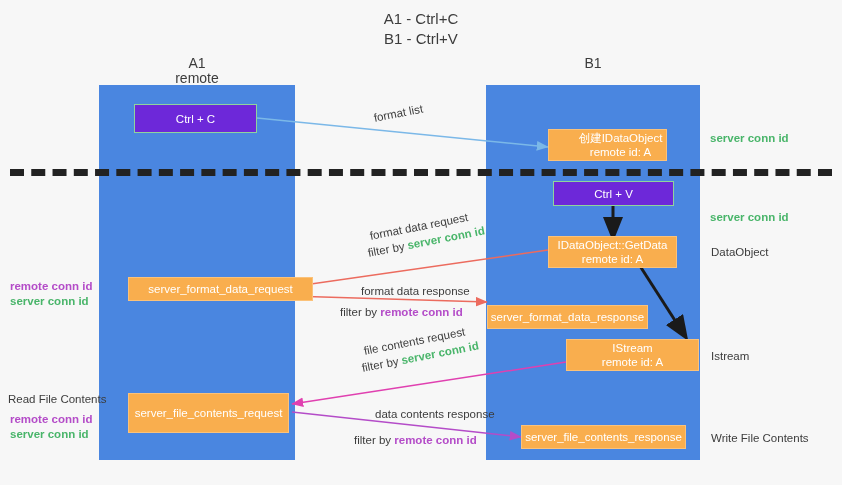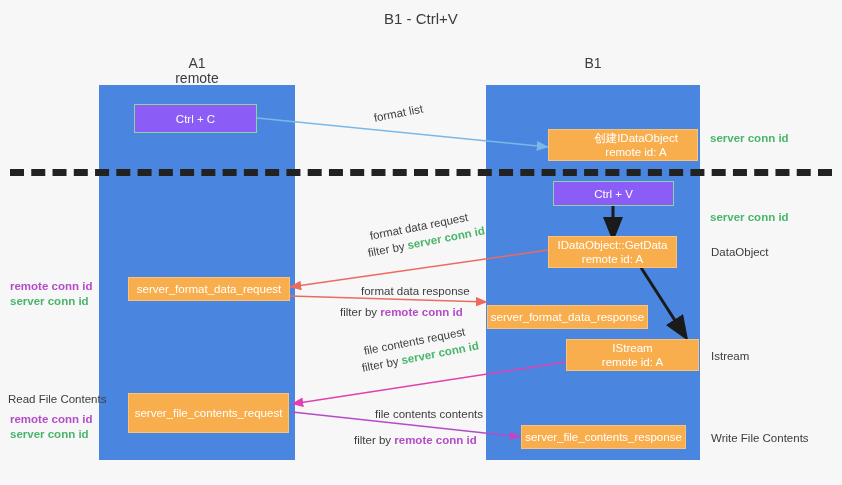--- a/index.html
+++ b/index.html
@@ -48,21 +48,21 @@
     display: flex;
     flex-direction: column;
     align-items: center;
     justify-content: center;
     color: #ffffff;
     font-size: 11.5px;
     line-height: 14px;
     text-align: center;
     border: 1px solid rgba(255,255,255,0.55);
   }
-  .box.green { background: #8b5cf6; border-color: #8fd49c; }
+  .box.green { background: #6d28d9; border-color: #8fd49c; }
   .box.orange { background: #f9ae4e; border-color: #fbc27a; }
 
   .side-label {
     position: absolute;
     font-size: 11.5px;
     line-height: 15px;
     color: #3c3c3c;
     white-space: nowrap;
   }
 
@@ -91,20 +91,21 @@
     width: 822px; height: 0;
     border-top: 7px dashed #222222;
   }
 </style>
 </head>
 <body>
 
 <div id="stage">
 
   <div class="title">
+    <div>A1 - Ctrl+C</div>
     <div>B1 - Ctrl+V</div>
   </div>
 
   <div class="lane-head lane-head-a">
     <div>A1</div>
     <div>remote</div>
   </div>
   <div class="lane-head lane-head-b">
     <div>B1</div>
   </div>
@@ -145,40 +146,40 @@
 
     <line x1="292" y1="412" x2="521" y2="437" stroke="#b44cc8" stroke-width="1.5" marker-end="url(#ah-purple)"></line>
   </svg>
 
   <div class="divider"></div>
 
   <div class="box green" style="left:134px; top:104px; width:123px; height:29px;">
     <span>Ctrl + C</span>
   </div>
 
-  <div class="box orange" style="left:548px; top:129px; width:150px; height:32px;padding-left:26px;">
+  <div class="box orange" style="left:548px; top:129px; width:119px; height:32px;padding-left:26px;">
     <span>创建IDataObject</span>
     <span>remote id: A</span>
   </div>
 
   <div class="box green" style="left:553px; top:181px; width:121px; height:25px;">
     <span>Ctrl + V</span>
   </div>
 
   <div class="box orange" style="left:548px; top:236px; width:129px; height:32px;">
     <span>IDataObject::GetData</span>
     <span>remote id: A</span>
   </div>
 
   <div class="box orange" style="left:566px; top:339px; width:133px; height:32px;">
     <span>IStream</span>
     <span>remote id: A</span>
   </div>
 
-  <div class="box orange" style="left:128px; top:277px; width:162px; height:24px;">
+  <div class="box orange" style="left:128px; top:277px; width:185px; height:24px;">
     <span>server_format_data_request</span>
   </div>
 
   <div class="box orange" style="left:487px; top:290px; width:161px; height:24px;margin-top:15px;">
     <span>server_format_data_response</span>
   </div>
 
   <div class="box orange" style="left:128px; top:393px; width:161px; height:40px;">
     <span>server_file_contents_request</span>
   </div>
@@ -206,21 +207,21 @@
   </div>
 
   <div class="arrow-label rot-up" style="left:364px; top:344px;">
     <span>file contents request</span>
   </div>
   <div class="arrow-label rot-up" style="left:362px; top:361px;">
     <span class="c-plain">filter by </span><span class="c-green">server conn id</span>
   </div>
 
   <div class="arrow-label" style="left:375px; top:407px;">
-    <span>file contents contents</span>
+    <span>data contents response</span>
   </div>
   <div class="arrow-label" style="left:354px; top:433px;">
     <span class="c-plain">filter by </span><span class="c-purple">remote conn id</span>
   </div>
 
   <div class="side-label c-green" style="left:710px; top:131px;">
     <span>server conn id</span>
   </div>
   <div class="side-label c-green" style="left:710px; top:210px;">
     <span>server conn id</span>

